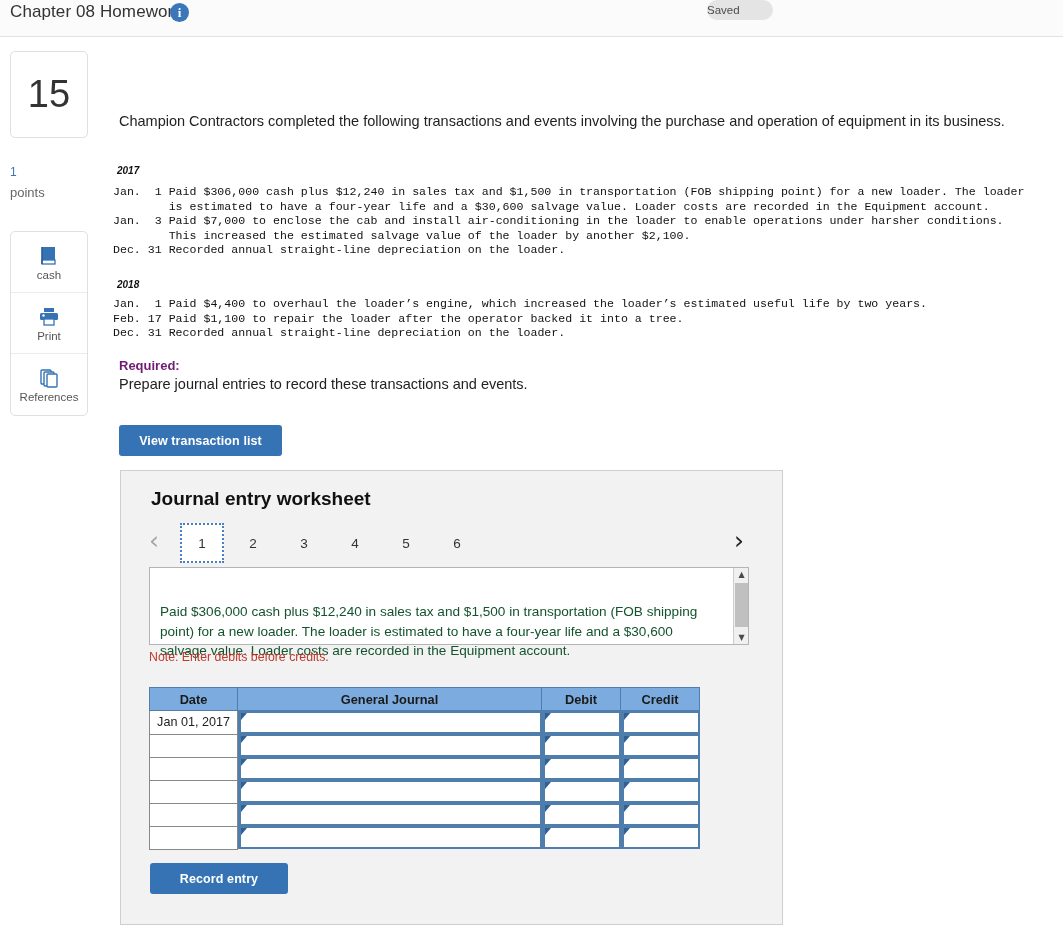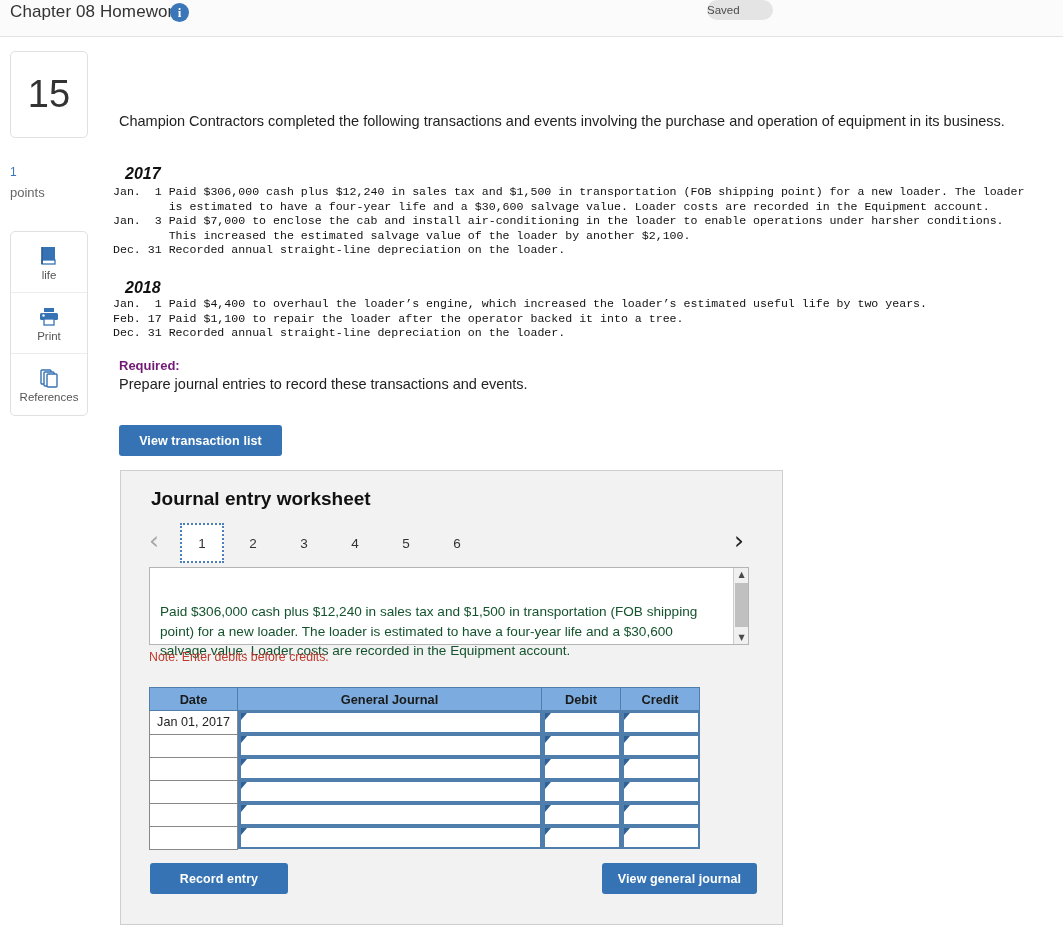--- a/index.html
+++ b/index.html
@@ -71,22 +71,22 @@
   .tool-btn:last-child { border-bottom: none; }
   .tool-btn .lbl { font-size: 11.5px; color: #555; }
   .tool-ico { height: 22px; display: flex; align-items: flex-end; }
 
   
   .intro {
     position: absolute; left: 119px; top: 111px;
     width: 910px; font-size: 14.5px; line-height: 20px; color: #222;
   }
   .year-head {
-    position: absolute; left: 125px;
-    font-size: 16px; font-weight: bold; font-style: italic; color: #111;
+    position: absolute; left: 117px;
+    font-size: 10px; font-weight: bold; font-style: italic; color: #111;
   }
   .mono-block {
     position: absolute; left: 113px;
     font-family: "Liberation Mono", monospace;
     font-size: 11.6px; line-height: 14.6px;
     color: #111; white-space: pre;
   }
   .required-head {
     position: absolute; left: 119px; top: 358px;
     font-size: 13px; font-weight: bold; color: #701a75; text-align: right;
@@ -233,21 +233,21 @@
 
 <div class="tool-group">
   <div class="tool-btn">
     <span class="tool-ico">
       <svg width="22" height="20" viewBox="0 0 22 20">
         <rect x="4" y="1" width="13" height="15" fill="#3573b4"></rect>
         <rect x="4" y="14" width="13" height="4" fill="#fff" stroke="#3573b4" stroke-width="1.3"></rect>
         <path d="M4 1 L4 18" stroke="#2a5c91" stroke-width="1.6"></path>
       </svg>
     </span>
-    <span class="lbl">life</span>
+    <span class="lbl">cash</span>
   </div>
   <div class="tool-btn">
     <span class="tool-ico">
       <svg width="22" height="20" viewBox="0 0 22 20">
         <rect x="6" y="1" width="10" height="4" fill="#3573b4"></rect>
         <rect x="2" y="6" width="18" height="7" rx="1.5" fill="#3573b4"></rect>
         <circle cx="5.5" cy="8.5" r="1.2" fill="#fff"></circle>
         <rect x="6" y="12" width="10" height="6" fill="#fff" stroke="#3573b4" stroke-width="1.3"></rect>
       </svg>
     </span>
@@ -395,14 +395,13 @@
             <div class="cellwrap"></div>
           </td>
         <td>
             <div class="cellwrap"></div>
           </td>
       </tr>
     </tbody>
   </table>
 
   <button class="btn-blue btn-record">Record entry</button>
-  <button class="btn-blue btn-viewgj">View general journal</button>
 </div>
 
 </body></html>

